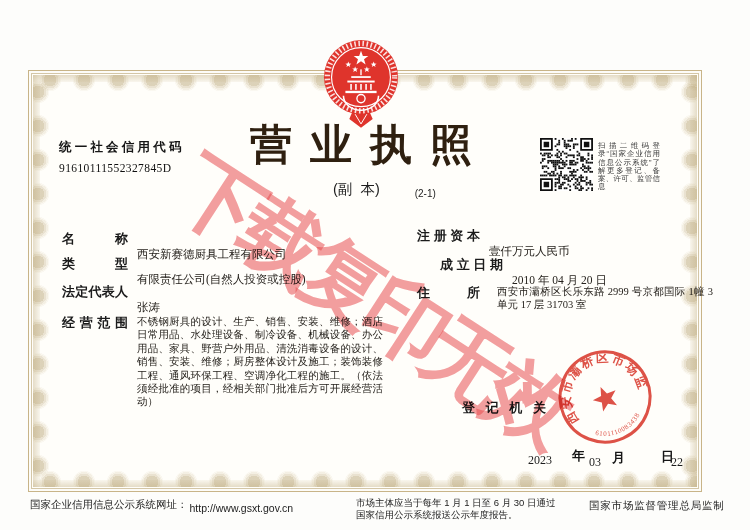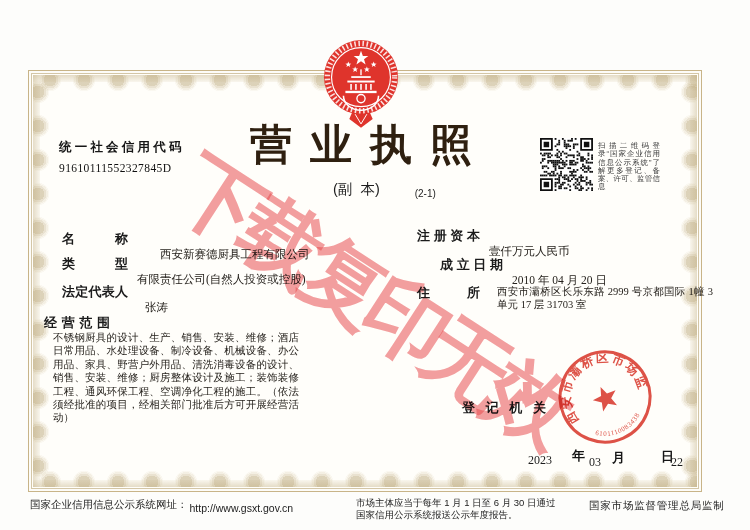--- a/index.html
+++ b/index.html
@@ -383,33 +383,33 @@
         <rect x="16" y="28" width="1" height="1"></rect>
         <rect x="21" y="28" width="1" height="1"></rect>
         <rect x="22" y="28" width="1" height="1"></rect>
         <rect x="25" y="28" width="1" height="1"></rect>
         <rect x="28" y="28" width="1" height="1"></rect>
       </g>
   </g>
 </svg>
 <div class="qr-caption">扫描二维码登录“国家企业信用信息公示系统”了解更多登记、备案、许可、监管信息</div>
 
-<div class="f-row" style="left:62px;top:231px;gap:23px;">
+<div class="f-row" style="left:62px;top:231px;">
   <span class="f-label">名称</span>
   <span class="f-value">西安新赛德厨具工程有限公司</span>
 </div>
 <div class="f-row" style="left:62px;top:256px;">
   <span class="f-label">类型</span>
   <span class="f-value">有限责任公司(自然人投资或控股)</span>
 </div>
-<div class="f-row" style="left:62px;top:284px;gap:8px;">
+<div class="f-row" style="left:62px;top:284px;">
   <span class="f-label">法定代表人</span>
   <span class="f-value">张涛</span>
 </div>
-<div class="f-row" style="left:44px;top:315px;flex-direction:column;">
+<div class="f-row" style="left:62px;top:315px;">
   <span class="f-label">经营范围</span>
   <span class="f-value-sm w-scope">不锈钢厨具的设计、生产、销售、安装、维修；酒店日常用品、水处理设备、制冷设备、机械设备、办公用品、家具、野营户外用品、清洗消毒设备的设计、销售、安装、维修；厨房整体设计及施工；装饰装修工程、通风环保工程、空调净化工程的施工。（依法须经批准的项目，经相关部门批准后方可开展经营活动）</span>
 </div>
 
 <div class="f-row" style="left:417px;top:228px;">
   <span class="f-label-r">注册资本</span>
   <span class="f-value">壹仟万元人民币</span>
 </div>
 <div class="f-row" style="left:440px;top:257px;">
   <span class="f-label-r">成立日期</span>

